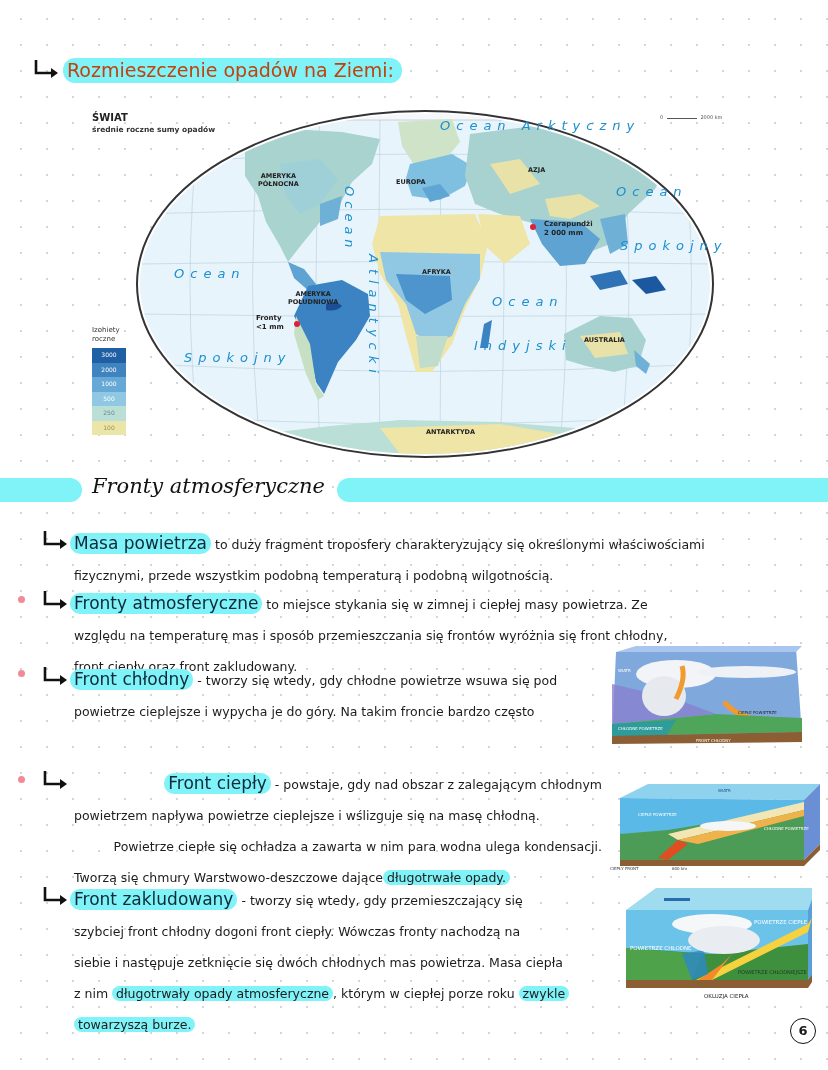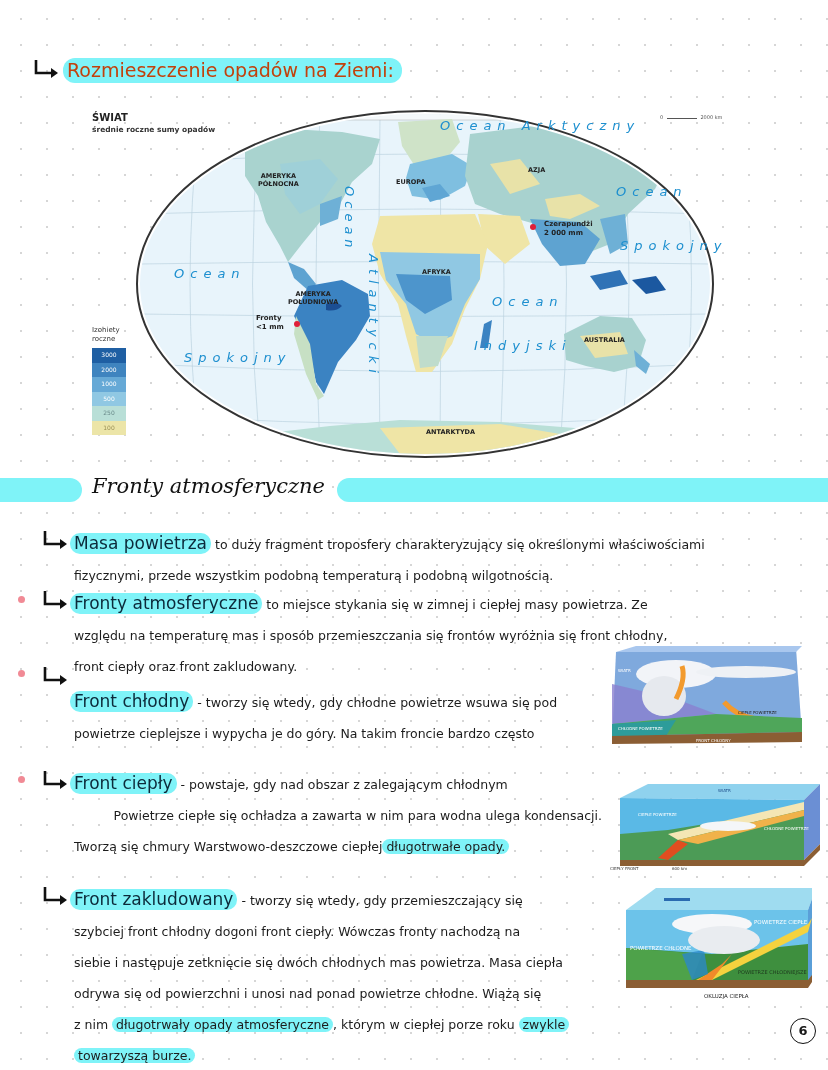--- a/index.html
+++ b/index.html
@@ -218,21 +218,21 @@
   <div style="padding-left:32px;white-space:nowrap;">względu na temperaturę mas i sposób przemieszczania się frontów wyróżnia się front chłodny,</div>
   <div style="padding-left:32px;">front ciepły oraz front zakludowany.</div>
 </div>
 
 <div class="abs dot" style="left:18px;top:670px;"></div>
 <div class="abs para" style="left:42px;top:664px;width:560px;">
   <svg class="arrow-icon" viewBox="0 0 28 22" style="position:absolute;left:0;top:1px;">
     <path d="M3 2 V15 H20" stroke="#111" stroke-width="2.6" fill="none"></path>
     <path d="M18 10 L25 15 L18 20 Z" fill="#111"></path>
   </svg>
-  <div style="padding-left:28px;white-space:nowrap;margin-top:22px;">
+  <div style="padding-left:28px;white-space:nowrap;">
     <span class="term">Front chłodny</span><span> - tworzy się wtedy, gdy chłodne powietrze wsuwa się pod</span>
   </div>
   <div style="padding-left:32px;white-space:nowrap;">powietrze cieplejsze i wypycha je do góry. Na takim froncie bardzo często</div>
 </div>
 
 <div class="abs diagram" style="left:606px;top:644px;width:200px;height:104px;">
   <svg width="200" height="104" viewBox="0 0 200 104">
     <polygon points="10,8 190,4 196,92 6,98" fill="#7fa9dd"></polygon>
     <polygon points="10,8 30,2 196,2 190,8" fill="#a9c7ee"></polygon>
     <polygon points="6,40 70,55 110,70 6,80" fill="#8a7fd0" opacity="0.8"></polygon>
@@ -250,26 +250,27 @@
     <text x="90" y="98" font-size="4" fill="#fff" font-family="DejaVu Sans, sans-serif">FRONT CHŁODNY</text>
   </svg>
 </div>
 
 <div class="abs dot" style="left:18px;top:776px;"></div>
 <div class="abs para" style="left:42px;top:768px;width:560px;">
   <svg class="arrow-icon" viewBox="0 0 28 22" style="position:absolute;left:0;top:1px;">
     <path d="M3 2 V15 H20" stroke="#111" stroke-width="2.6" fill="none"></path>
     <path d="M18 10 L25 15 L18 20 Z" fill="#111"></path>
   </svg>
-  <div style="padding-left:28px;white-space:nowrap;">
+  <div style="padding-left:28px;white-space:nowrap;text-align:right;">
     <span class="term">Front ciepły</span><span> - powstaje, gdy nad obszar z zalegającym chłodnym</span>
   </div>
+  <div style="padding-left:32px;white-space:nowrap;">powietrzem napływa powietrze cieplejsze i wślizguje się na masę chłodną.</div>
   <div style="padding-left:32px;white-space:nowrap;text-align:right;">Powietrze ciepłe się ochładza a zawarta w nim para wodna ulega kondensacji.</div>
   <div style="padding-left:32px;white-space:nowrap;">
-    <span>Tworzą się chmury Warstwowo-deszczowe ciepłej</span><span class="hl">długotrwałe opady.</span>
+    <span>Tworzą się chmury Warstwowo-deszczowe dające</span><span class="hl">długotrwałe opady.</span>
   </div>
 </div>
 
 <div class="abs diagram" style="left:608px;top:778px;width:214px;height:92px;">
   <svg width="214" height="92" viewBox="0 0 214 92">
     <polygon points="12,20 40,6 212,6 196,22" fill="#8fd2ee"></polygon>
     <polygon points="12,20 196,22 196,82 12,82" fill="#5ab9e6"></polygon>
     <polygon points="196,22 212,6 212,66 196,82" fill="#6b8fd4"></polygon>
     <polygon points="12,56 60,52 196,30 196,82 12,82" fill="#4c9b56"></polygon>
     <polygon points="60,56 196,24 196,32 70,62" fill="#f4e6b4"></polygon>
@@ -288,21 +289,20 @@
 <div class="abs para" style="left:42px;top:884px;width:570px;">
   <svg class="arrow-icon" viewBox="0 0 28 22" style="position:absolute;left:0;top:1px;">
     <path d="M3 2 V15 H20" stroke="#111" stroke-width="2.6" fill="none"></path>
     <path d="M18 10 L25 15 L18 20 Z" fill="#111"></path>
   </svg>
   <div style="padding-left:28px;white-space:nowrap;">
     <span class="term">Front zakludowany</span><span> - tworzy się wtedy, gdy przemieszczający się</span>
   </div>
   <div style="padding-left:32px;white-space:nowrap;">szybciej front chłodny dogoni front ciepły. Wówczas fronty nachodzą na</div>
   <div style="padding-left:32px;white-space:nowrap;">siebie i następuje zetknięcie się dwóch chłodnych mas powietrza. Masa ciepła</div>
-  <div style="padding-left:32px;white-space:nowrap;">odrywa się od powierzchni i unosi nad ponad powietrze chłodne. Wiążą się</div>
   <div style="padding-left:32px;white-space:pre;"><span>z nim </span><span class="hl">długotrwały opady atmosferyczne</span><span>, którym w ciepłej porze roku </span><span class="hl">zwykle</span></div>
   <div style="padding-left:32px;white-space:nowrap;"><span class="hl">towarzyszą burze.</span></div>
 </div>
 
 <div class="abs diagram" style="left:612px;top:884px;width:200px;height:116px;">
   <svg width="200" height="116" viewBox="0 0 200 116">
     <polygon points="14,26 44,4 204,4 196,26" fill="#9fdcf0"></polygon>
     <polygon points="14,26 196,26 196,100 14,100" fill="#6cc3ea"></polygon>
     <polygon points="196,26 204,4 204,90 196,100" fill="#5a9fd8"></polygon>
     <polygon points="14,64 100,70 196,60 196,96 14,96" fill="#3e8f3e"></polygon>

